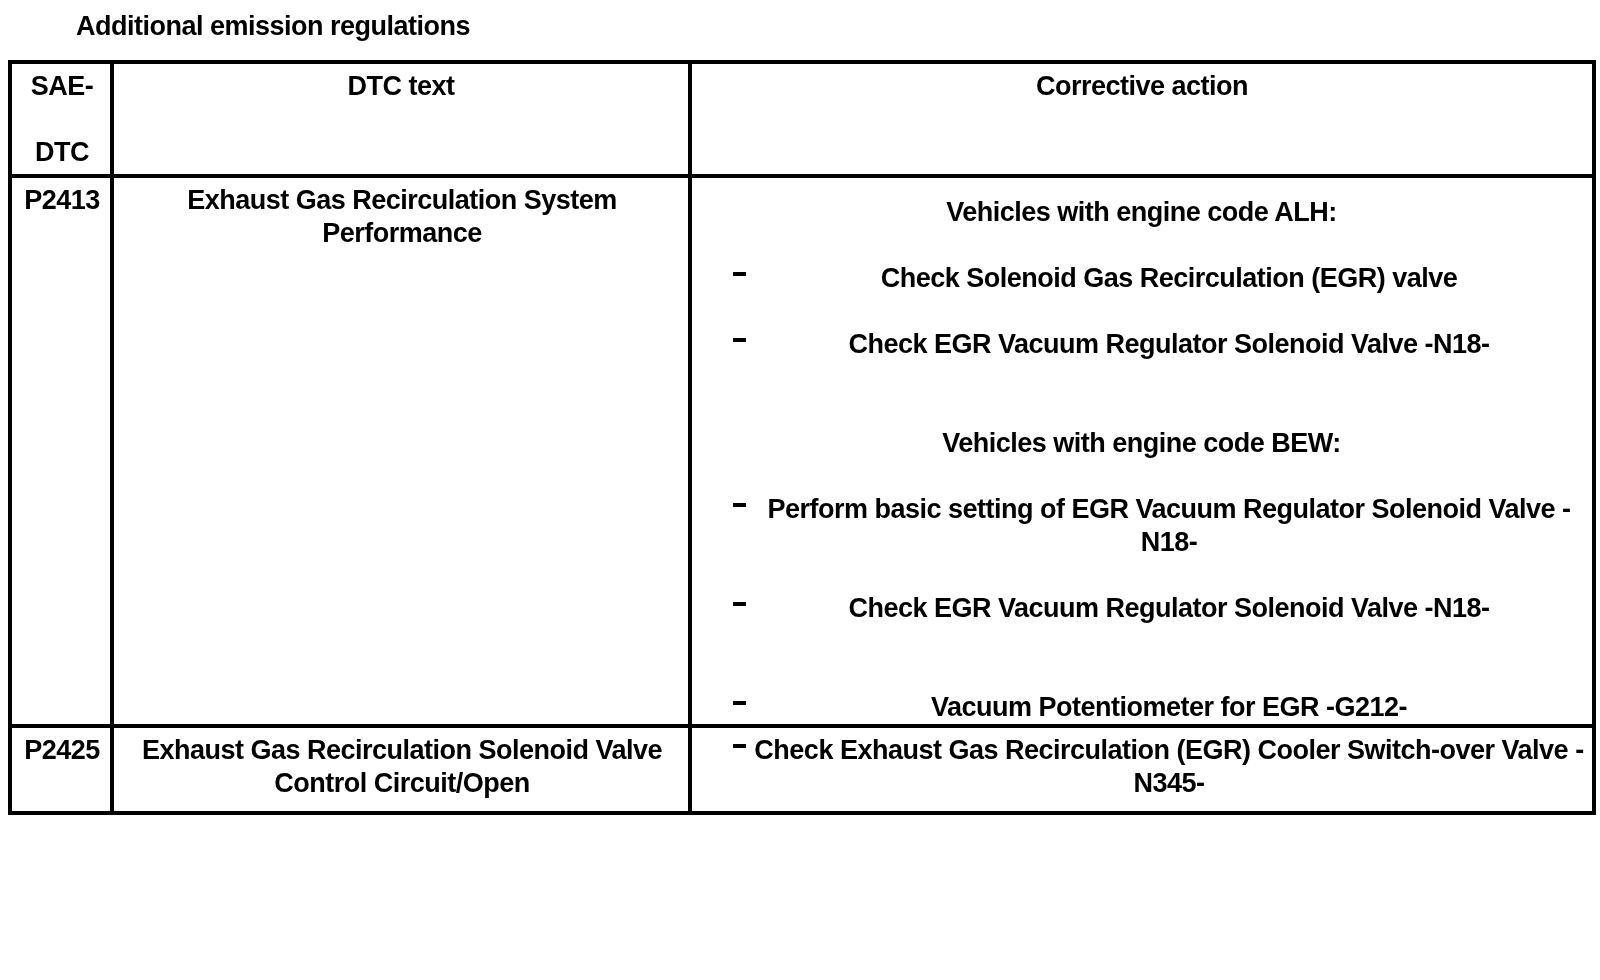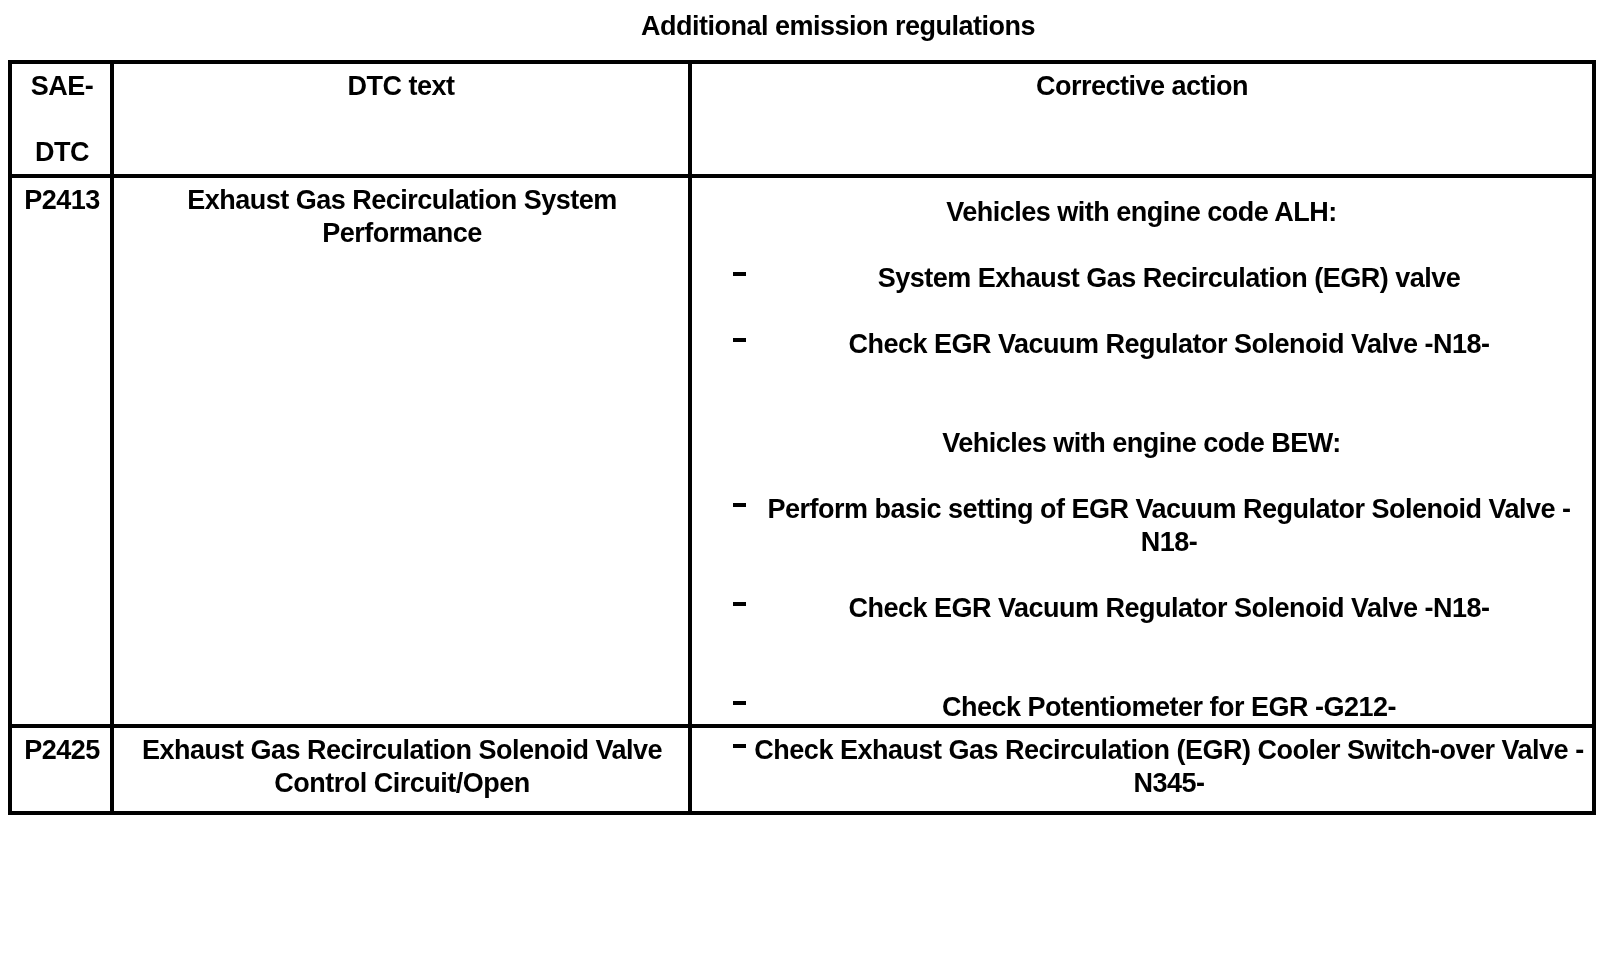--- a/index.html
+++ b/index.html
@@ -13,21 +13,20 @@
     overflow: hidden;
     color: #000000;
     font-family: "Liberation Sans", sans-serif;
     font-weight: 700;
     letter-spacing: -0.5px;
   }
   .page-title {
     font-size: 27px;
     line-height: 33px;
     margin: 10px 0 0 76px;
-    text-align: center;
   }
   table.dtc-table {
     border-collapse: collapse;
     table-layout: fixed;
     width: 1584px;
     margin: 17px 0 0 8px;
   }
   .dtc-table td, .dtc-table th {
     border: 4px solid #000000;
     vertical-align: top;
@@ -90,38 +89,38 @@
     <th class="center-cell">Corrective action</th>
   </tr>
 
   <tr class="row-p2413">
     <td class="code-cell">P2413</td>
     <td class="dtc-text-cell">Exhaust Gas Recirculation System Performance</td>
     <td class="action-cell">
       <p class="action-heading">Vehicles with engine code ALH:</p>
       <div class="bullet-item gap-1">
         <span class="dash-bullet"></span>
-        <span class="bullet-text">System Exhaust Gas Recirculation (EGR) valve</span>
+        <span class="bullet-text">Check Solenoid Gas Recirculation (EGR) valve</span>
       </div>
       <div class="bullet-item gap-1">
         <span class="dash-bullet"></span>
         <span class="bullet-text">Check EGR Vacuum Regulator Solenoid Valve -N18-</span>
       </div>
       <p class="action-heading gap-2">Vehicles with engine code BEW:</p>
       <div class="bullet-item gap-1">
         <span class="dash-bullet"></span>
         <span class="bullet-text">Perform basic setting of EGR Vacuum Regulator Solenoid Valve -N18-</span>
       </div>
       <div class="bullet-item gap-1">
         <span class="dash-bullet"></span>
         <span class="bullet-text">Check EGR Vacuum Regulator Solenoid Valve -N18-</span>
       </div>
       <div class="bullet-item gap-2">
         <span class="dash-bullet"></span>
-        <span class="bullet-text">Check Potentiometer for EGR -G212-</span>
+        <span class="bullet-text">Vacuum Potentiometer for EGR -G212-</span>
       </div>
     </td>
   </tr>
 
   <tr class="row-p2425">
     <td class="code-cell">P2425</td>
     <td class="dtc-text-cell">Exhaust Gas Recirculation Solenoid Valve Control Circuit/Open</td>
     <td class="action-cell">
       <div class="bullet-item">
         <span class="dash-bullet"></span>

